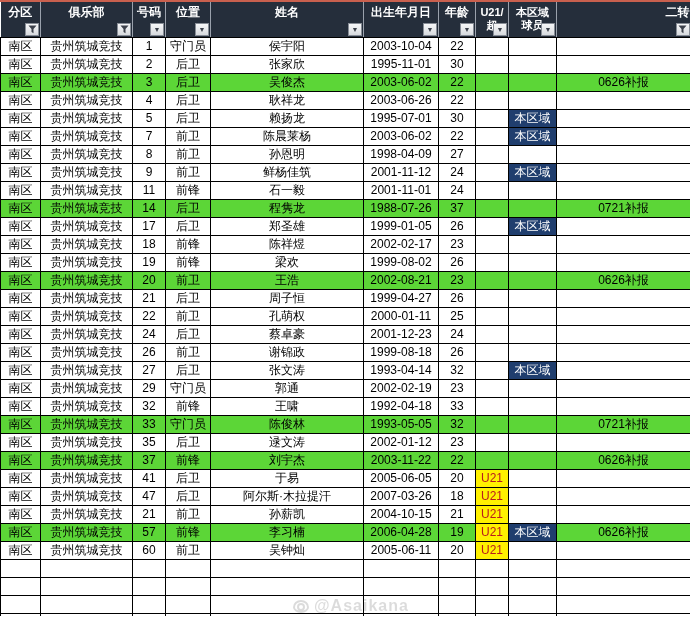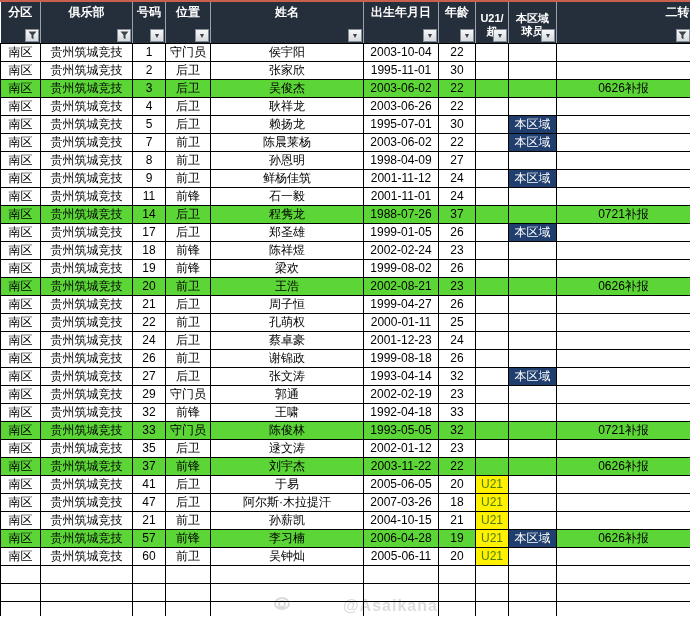--- a/index.html
+++ b/index.html
@@ -11,38 +11,38 @@
   table{border-collapse:collapse;table-layout:fixed;width:690px;}
   col.c-region{width:40px;} col.c-club{width:92px;} col.c-number{width:33px;}
   col.c-position{width:45px;} col.c-name{width:153px;} col.c-birthdate{width:75px;}
   col.c-age{width:37px;} col.c-u21{width:33px;} col.c-local{width:48px;} col.c-transfer{width:134px;}
   thead th{
     background:#252E3B;color:#ffffff;font-size:12px;font-weight:bold;
     height:31px;vertical-align:top;padding:4px 1px 0 1px;position:relative;
     border-right:1px solid #9AA1AC;border-bottom:1px solid #000;line-height:13px;
   }
   thead th:last-child{border-right:none;text-align:right;}
-  thead th.two-line{font-size:11px;padding-top:10px;margin-top:12px;}
+  thead th.two-line{font-size:11px;padding-top:4px;margin-top:12px;}
   .fbtn{
     position:absolute;right:1px;bottom:1px;width:14px;height:13px;box-sizing:border-box;
     background:linear-gradient(#f6f7f8,#d7dade);border:1px solid #878d96;
     display:flex;align-items:center;justify-content:center;
     font-size:7px;color:#3C414B;cursor:pointer;
   }
   tbody td{
     height:17px;font-size:12px;line-height:17px;text-align:center;vertical-align:middle;
     border:1px solid #000;padding:0 1px;color:#000;overflow:hidden;white-space:nowrap;
     background:#ffffff;
   }
   tr.hl td{background:#5CD637;}
-  tbody td.u21{background:#FFF100;color:#4d7c0f;}
+  tbody td.u21{background:#FFF100;color:#b91c1c;}
   tbody td.local{background:#203E6E;color:#ffffff;}
   .watermark{
-    position:absolute;left:274px;top:597px;display:flex;
-    color:rgba(0,0,0,0.14);font-size:16px;font-weight:bold;letter-spacing:1px;gap:48px;
+    position:absolute;left:293px;top:597px;display:flex;align-items:center;
+    color:rgba(0,0,0,0.14);font-size:16px;font-weight:bold;letter-spacing:1px;
   }
   .wicon{
     display:inline-block;width:16px;height:13px;box-sizing:border-box;
     border:2px solid rgba(0,0,0,0.14);border-radius:50% 50% 50% 50%/55% 55% 45% 45%;
     position:relative;margin-right:5px;
   }
   .wicon::after{
     content:'';position:absolute;left:2px;top:1px;width:4px;height:4px;
     border:2px solid rgba(0,0,0,0.14);border-radius:50%;
   }
@@ -223,21 +223,21 @@
           <td></td>
           <td class="local">本区域</td>
           <td></td>
         </tr>
         <tr>
           <td>南区</td>
           <td>贵州筑城竞技</td>
           <td>18</td>
           <td>前锋</td>
           <td>陈祥煜</td>
-          <td>2002-02-24</td>
+          <td>2002-02-17</td>
           <td>23</td>
           <td></td>
           <td></td>
           <td></td>
         </tr>
         <tr>
           <td>南区</td>
           <td>贵州筑城竞技</td>
           <td>19</td>
           <td>前锋</td>

